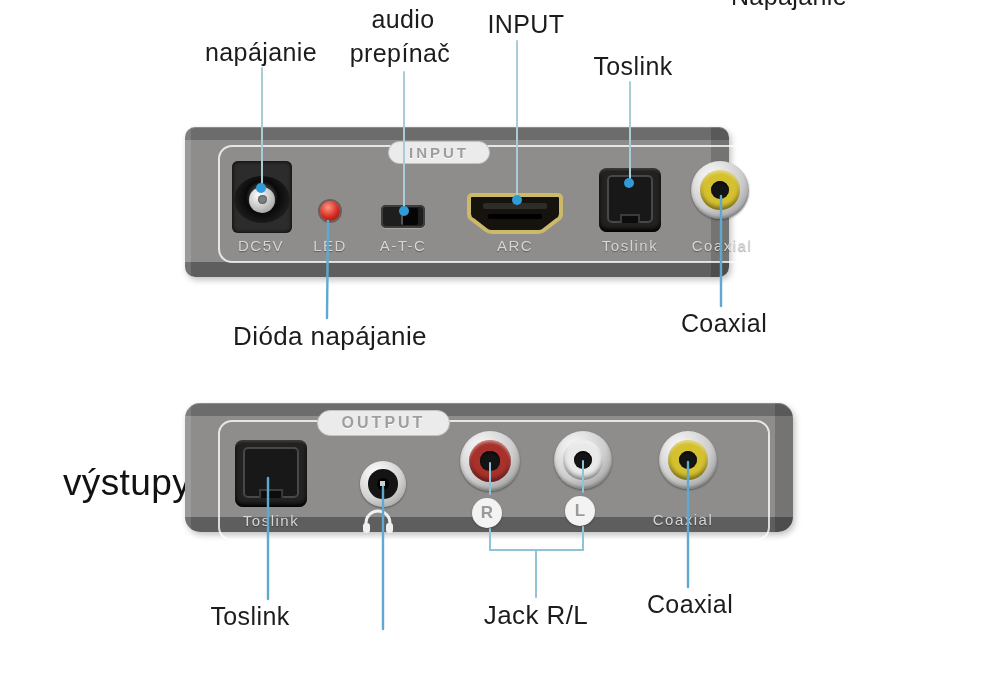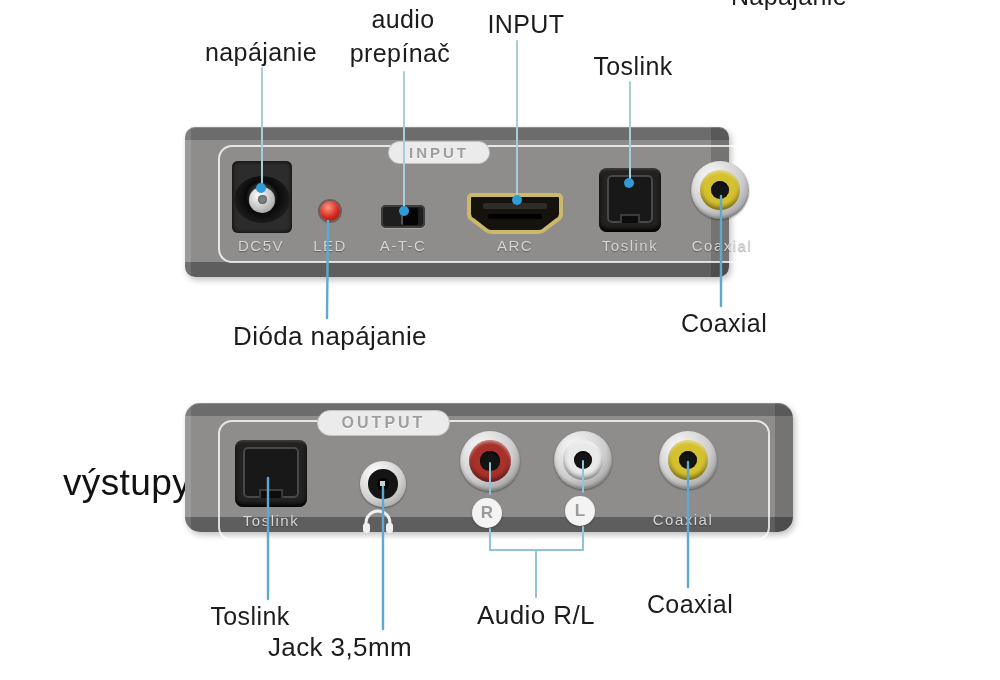--- a/index.html
+++ b/index.html
@@ -73,22 +73,21 @@
   <div class="note" style="left:261px;top:38px;">napájanie</div>
   <div class="note" style="left:403px;top:5px;">audio</div>
   <div class="note" style="left:400px;top:39px;">prepínač</div>
   <div class="note" style="left:526px;top:10px;">INPUT</div>
   <div class="note" style="left:633px;top:52px;">Toslink</div>
   <div class="note" style="left:789px;top:-18px;">Napájanie</div>
   <div class="note" style="left:330px;top:321px;font-size:26px;">Dióda napájanie</div>
   <div class="note" style="left:724px;top:309px;">Coaxial</div>
 
   <div class="note" style="left:250px;top:602px;">Toslink</div>
-  <div class="note" style="left:340px;top:632px;font-size:26px;">Jack 3,5mm</div>
-  <div class="note" style="left:536px;top:600px;font-size:26px;">Audio R/L</div>
+  <div class="note" style="left:536px;top:600px;font-size:26px;">Jack R/L</div>
   <div class="note" style="left:690px;top:590px;">Coaxial</div>
 
   <div class="device" style="left:185px;top:127px;width:544px;height:150px;">
     <div class="panel-outline" style="left:33px;top:18px;width:546px;height:114px;"></div>
     <div class="pill" style="left:203px;top:14px;width:100px;height:21px;font-size:15px;">INPUT</div>
 
     <div class="dc-square" style="left:47px;top:34px;width:60px;height:72px;">
       <div class="dc-barrel">
         <div class="dc-sleeve">
           <div class="dc-pin"></div>

